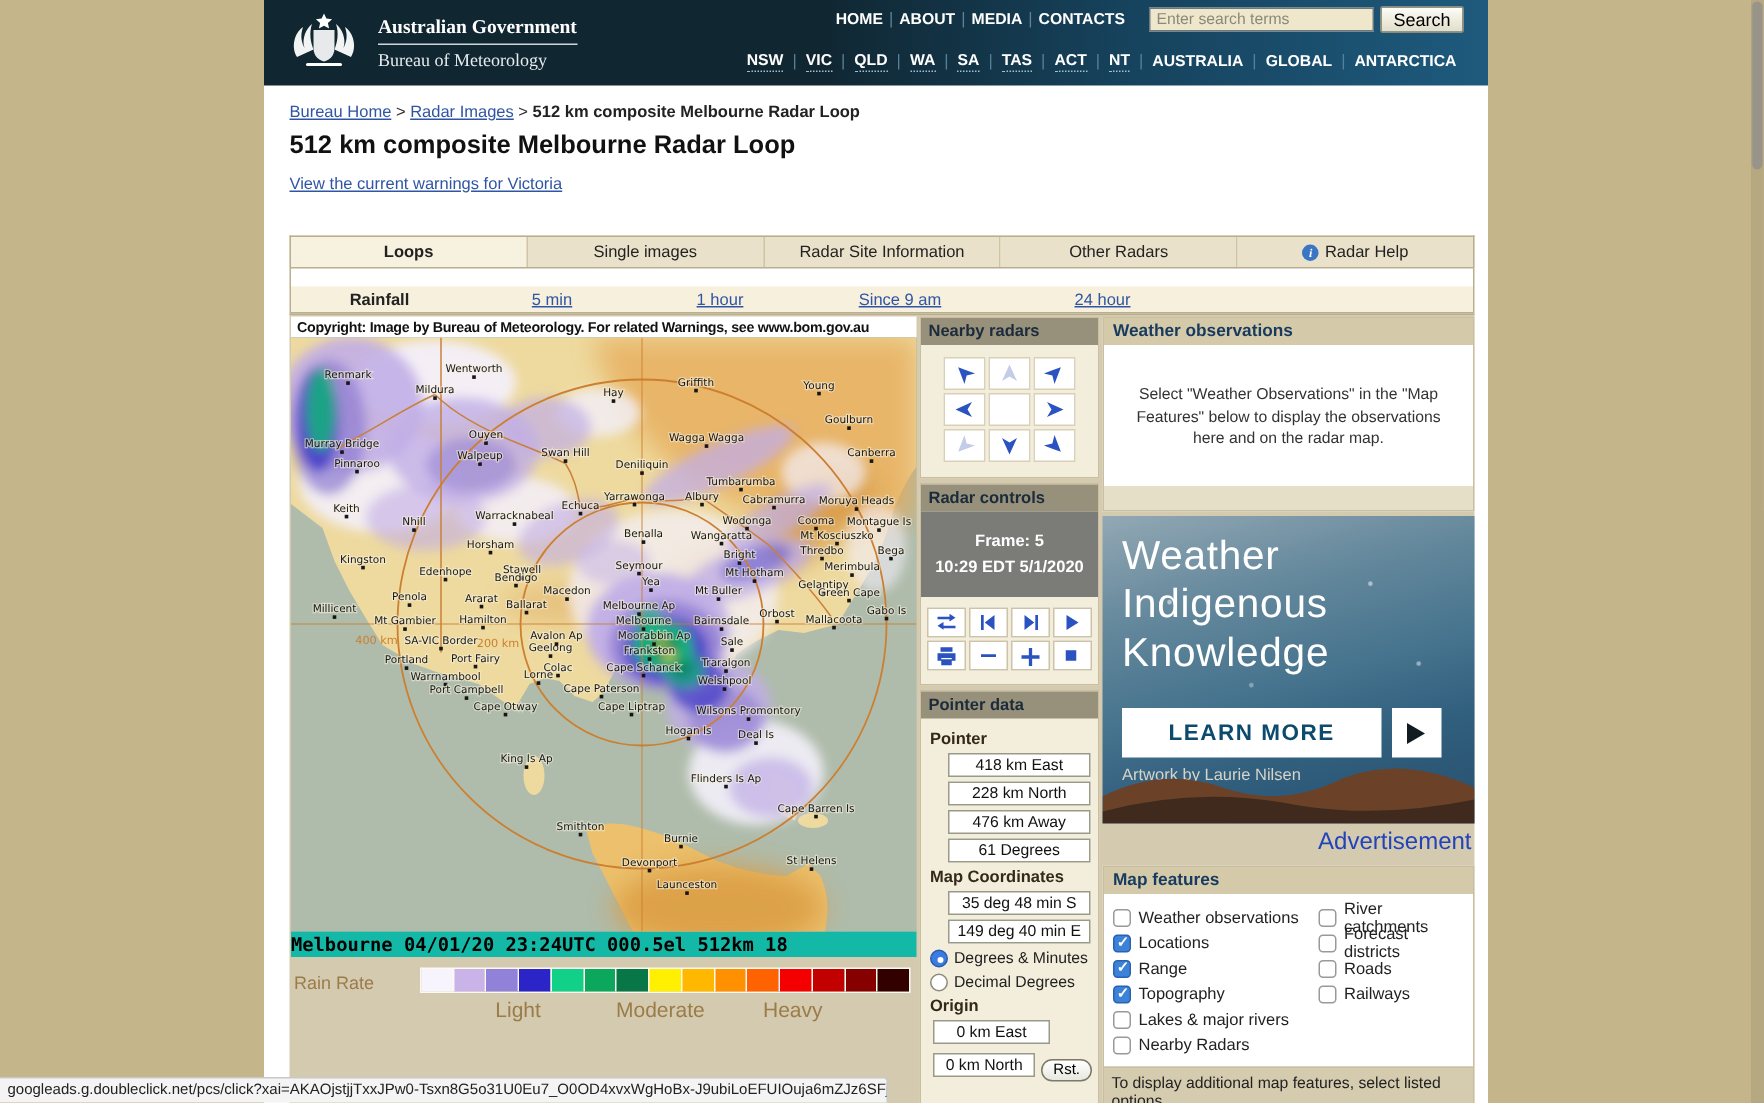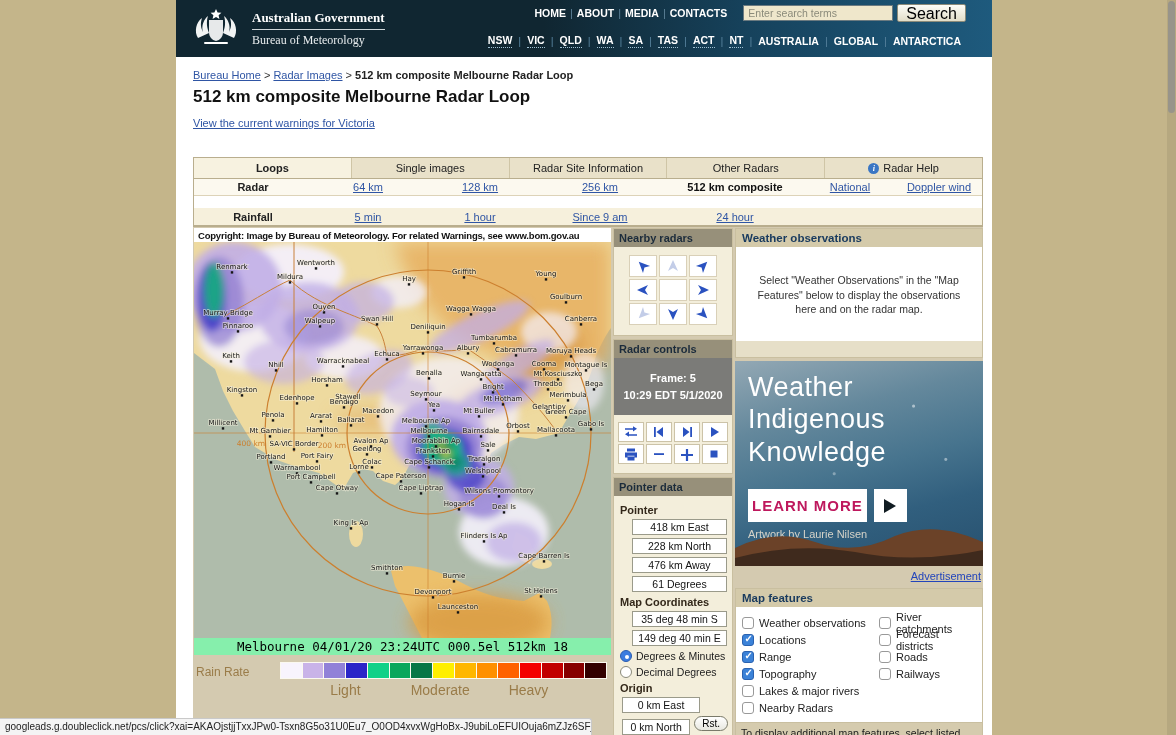--- a/index.html
+++ b/index.html
@@ -6,28 +6,28 @@
   html,body { width:1176px; min-height:735px; }
   body { background:#c4b58a; font-family:"Liberation Sans", sans-serif; font-size:11px; color:#222; position:relative; overflow:hidden; }
   .page { width:816px; margin-left:176px; background:#fff; min-height:712px; }
 
   
   .site-header { height:57px; background:linear-gradient(90deg,#102631 0%,#102631 45%,#16425c 70%,#1e5a7d 100%); display:flex; position:relative; }
   .brand { display:flex; align-items:center; padding:6px 10px 6px 14px; background:transparent; cursor:pointer; }
   .crest { width:52px; height:42px; margin-right:10px; flex:none; }
   .brand-text .gov { color:#fff; font-family:"Liberation Serif", serif; font-weight:bold; font-size:13px; padding-bottom:3px; border-bottom:1px solid #cfd6d9; }
   .brand-text .bom { color:#e8ecee; font-family:"Liberation Serif", serif; font-size:12px; padding-top:3px; }
-  .header-right { position:absolute; right:26px; top:0; height:40px; width:470px; }
+  .header-right { position:absolute; right:16px; top:0; height:40px; width:470px; }
   .top-row { display:flex; align-items:center; justify-content:flex-end; height:26px; gap:4px; }
   .top-nav { display:flex; align-items:center; margin-right:8px; }
   .top-nav a { color:#fff; font-weight:bold; font-size:10.5px; text-decoration:none; padding:0 4px; cursor:pointer; }
   .top-nav .sep { color:#5e8299; }
   .search-input { width:150px; height:16px; background:#efe7cb; border:1px solid #6b7a80; font-size:10.5px; padding:0 4px; color:#333; }
   .search-input::placeholder { color:#8a8a7a; }
-  .search-btn { height:18px; font-size:16px; padding:0 8px; background:linear-gradient(#fdfdf8,#e2ddc8); border:1px solid #8b8b7a; border-radius:2px; cursor:pointer; }
+  .search-btn { height:18px; font-size:12px; padding:0 8px; background:linear-gradient(#fdfdf8,#e2ddc8); border:1px solid #8b8b7a; border-radius:2px; cursor:pointer; }
   .state-nav { display:flex; align-items:center; justify-content:flex-end; height:26px; margin-top:2px; }
   .state-nav a { color:#fff; font-weight:bold; font-size:10.5px; text-decoration:none; margin:0 5px; border-bottom:1px dotted #9fc0d2; padding-bottom:1px; cursor:pointer; }
   .state-nav a.plain { border-bottom:none; }
   .state-nav .sep { color:#55809b; margin:0 1px; }
 
   
   .content { padding:12px 9px 12px 17px; }
   .breadcrumb { font-size:11px; color:#333; margin-bottom:6px; }
   .breadcrumb a { color:#2f55a4; text-decoration:underline; cursor:pointer; }
   .breadcrumb b { color:#222; }
@@ -47,21 +47,21 @@
   .rt-label { font-weight:bold; text-align:center; font-size:11px; }
   .rt-cell { text-align:center; font-size:11px; }
   .rt-cell a { color:#2f55a4; text-decoration:underline; cursor:pointer; }
   .rt-cell .cur { font-weight:bold; color:#111; }
 
   
   .main { width:790px; margin-top:0; background:#d4cab0; border-top:1px solid #b8ad8c; display:flex; gap:2px; padding:1px; }
   .map-col { width:417px; flex:none; }
   .copyright { background:#fff; color:#111; font-weight:bold; font-size:9.5px; padding:2px 2px 1px 4px; letter-spacing:-0.2px; }
   .map-wrap { width:417px; height:396px; background:#afbcab; cursor:crosshair; }
-  .map-status { background:#86efac; font-family:"DejaVu Sans Mono",monospace; font-weight:normal; font-size:12.5px; color:#000; text-align:center; padding:1px 0; }
+  .map-status { background:#14b8a6; font-family:"DejaVu Sans Mono",monospace; font-weight:bold; font-size:12.5px; color:#000; text-align:left; padding:1px 0; }
   .legend { display:flex; padding:7px 0 4px 2px; align-items:flex-start; }
   .legend-title { width:84px; font-size:12px; color:#9a7c49; padding-top:3px; }
   .legend-right { flex:1; position:relative; padding-right:4px; }
   .swatches { display:flex; height:17px; border:1px solid #fbf9f0; }
   .swatch { flex:1; border-left:1px solid #fbf9f0; }
   .swatch:first-child { border-left:none; }
   .legend-labels { position:relative; height:18px; margin-top:3px; font-size:14px; color:#9a7c49; }
   .legend-labels span { position:absolute; transform:translateX(-50%); }
 
   
@@ -74,46 +74,46 @@
   .ctrl-grid { display:grid; grid-template-columns:repeat(4,26px); gap:2px; justify-content:center; padding:7px 0 9px 0; }
   .ctrl-btn { width:26px; height:20px; background:#fff; border:1px solid #ccc3a8; display:flex; align-items:center; justify-content:center; cursor:pointer; }
   .pd-body { padding:4px 4px 0 4px; }
   .pd-label { font-weight:bold; font-size:11px; color:#33281a; margin:4px 0 3px 2px; }
   .val-box { background:#fff; border:1px solid #9a9a8a; font-size:10.5px; text-align:center; padding:1px 2px; margin:3px 1px 3px 14px; color:#111; }
   .val-box.sm { margin-left:4px; margin-right:28px; }
   .radio-row { display:flex; align-items:center; gap:4px; margin:4px 0 2px 2px; font-size:10.5px; cursor:pointer; }
   .radio { width:12px; height:12px; border-radius:50%; border:1px solid #8a8a7a; background:#fff; flex:none; position:relative; }
   .radio.sel { background:#3b7ce0; border-color:#2a5cb0; }
   .radio.sel::after { content:""; position:absolute; left:3.5px; top:3.5px; width:4px; height:4px; border-radius:50%; background:#fff; }
-  .origin-row { display:flex; align-items:flex-start; gap:4px; }
+  .origin-row { display:flex; align-items:flex-end; gap:4px; }
   .rst-btn { font-size:10px; padding:1px 7px; border:1px solid #7a7a6a; border-radius:8px; background:linear-gradient(#fff,#e8e8e0); cursor:pointer; }
   .pd-spacer { height:26px; }
 
   
   .right-col { width:248px; flex:none; display:flex; flex-direction:column; }
   .rpanel { border:1px solid #c9bfa0; background:#fff; margin-bottom:3px; }
   .rpanel-h { background:#d4caaa; color:#183a5e; font-weight:bold; font-size:11.5px; padding:3px 6px; }
   .wo-body { background:#fff; min-height:94px; padding:26px 18px 10px 18px; font-size:10.5px; color:#333; text-align:center; line-height:1.4; }
   .wo-foot { background:#e6dfc8; height:16px; }
 
   .ad { width:248px; height:205px; position:relative; margin-bottom:2px; overflow:hidden; cursor:pointer;
         background:
           radial-gradient(circle at 18% 28%, rgba(255,255,255,.55) 0 1px, transparent 2px),
           radial-gradient(circle at 72% 22%, rgba(255,255,255,.5) 0 1px, transparent 2px),
           radial-gradient(circle at 85% 48%, rgba(255,255,255,.45) 0 1px, transparent 2px),
           radial-gradient(circle at 40% 55%, rgba(255,255,255,.35) 0 1px, transparent 2px),
           linear-gradient(165deg,#93a8b4 0%,#64889c 28%,#47748e 52%,#315f7e 72%,#27506e 100%); }
   .ad-title { position:absolute; top:10px; left:13px; color:#fff; font-size:27px; line-height:1.2; font-weight:normal; letter-spacing:0.5px; }
   .ad-cta-row { position:absolute; top:128px; left:13px; display:flex; gap:7px; }
-  .ad-cta { background:#fff; color:#be185d; font-weight:bold; font-size:15px; letter-spacing:1px; padding:7px 4px; border:none; cursor:pointer; }
+  .ad-cta { background:#fff; color:#0c4a6e; font-weight:bold; font-size:15px; letter-spacing:1px; padding:7px 31px; border:none; cursor:pointer; }
   .ad-arrow { width:33px; height:33px; background:#fff; border:none; display:flex; align-items:center; justify-content:center; cursor:pointer; }
   .ad-credit { position:absolute; bottom:26px; left:13px; color:#d6d3c8; font-size:11px; }
   .ad-hills { position:absolute; bottom:0; left:0; }
   .adv-link-row { text-align:right; margin:2px 2px 6px 0; }
-  .adv-link-row a { color:#2244bb; font-size:11px; text-decoration:underline; cursor:pointer; }
+  .adv-link-row a { color:#2244bb; font-size:16px; cursor:pointer; }
 
   .mf-body { padding:7px 4px 6px 6px; display:flex; background:#fff; }
   .mf-colL { width:137px; }
   .mf-colR { flex:1; }
   .cb-row { display:flex; align-items:center; gap:5px; height:17px; font-size:11px; color:#222; cursor:pointer; }
   .cb { width:12px; height:12px; border-radius:3px; border:1px solid #999; background:#fff; flex:none; position:relative; }
   .cb.on { background:#3b82d8; border-color:#2a62b0; }
   .cb.on::after { content:"✓"; position:absolute; left:1.5px; top:-1.5px; color:#fff; font-size:10px; font-weight:bold; }
   .mf-foot { background:#d5cbae; padding:4px 5px 6px 5px; border-top:1px solid #c9bfa0; }
   .mf-note { font-size:10.5px; margin-bottom:5px; }
@@ -203,29 +203,20 @@
         </div>
         <div class="tab">
           <span>Other Radars</span>
         </div>
         <div class="tab">
           <span class="info-dot">i</span>
           <span>Radar Help</span>
         </div>
       </div>
     <div class="radar-table" id="radarTable">
-        <div class="rt-row r1">
-          <div class="rt-label">Radar</div>
-          <div class="rt-cell"><a>64 km</a></div>
-          <div class="rt-cell"><a>128 km</a></div>
-          <div class="rt-cell"><a>256 km</a></div>
-          <div class="rt-cell"><span class="cur">512 km composite</span></div>
-          <div class="rt-cell"><a>National</a></div>
-          <div class="rt-cell"><a>Doppler wind</a></div>
-        </div>
         <div class="rt-row r2">
           <div class="rt-label">Rainfall</div>
           <div class="rt-cell"><a>5 min</a></div>
           <div class="rt-cell"><a>1 hour</a></div>
           <div class="rt-cell"><a>Since 9 am</a></div>
           <div class="rt-cell"><a>24 hour</a></div>
           <div class="rt-cell"></div>
           <div class="rt-cell"></div>
         </div>
       </div>

